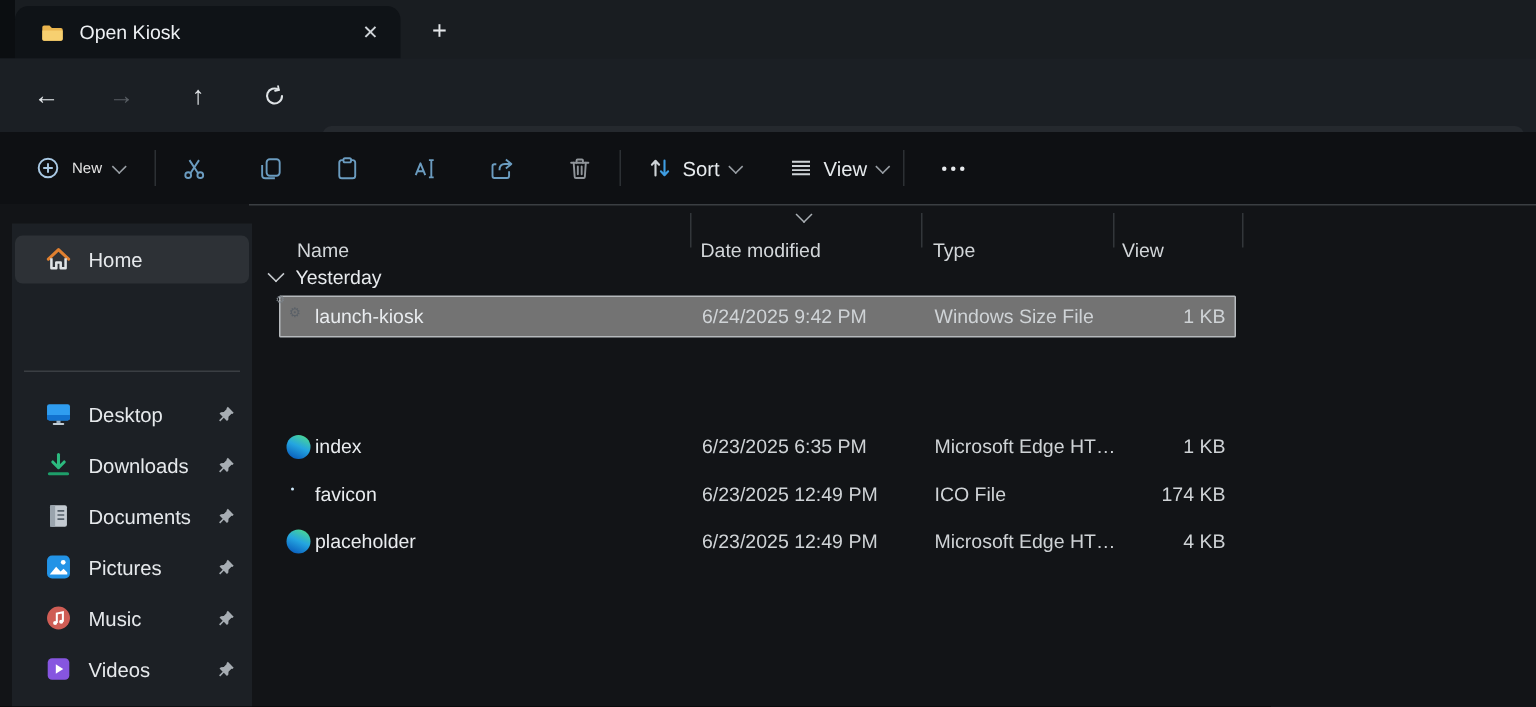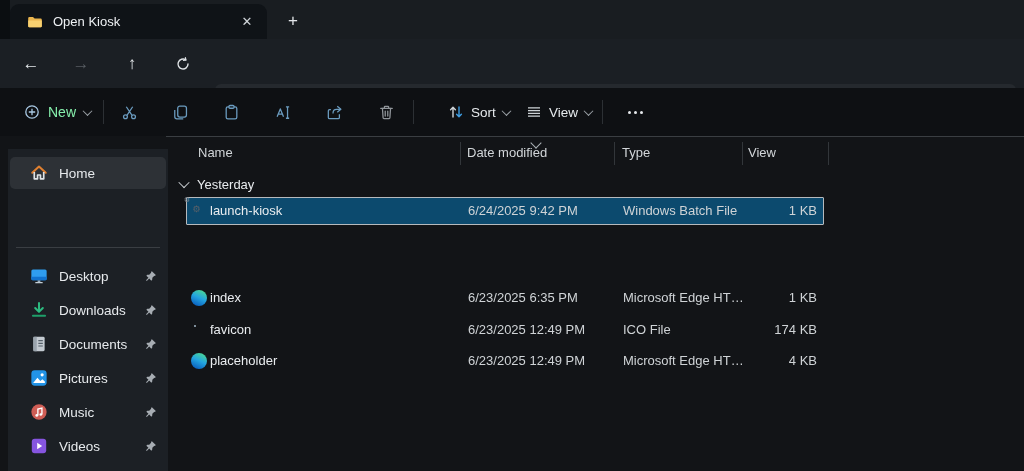--- a/index.html
+++ b/index.html
@@ -28,21 +28,21 @@
   .crumb{color:#e9edf0;font-size:13.5px;padding:3px 6px;border-radius:4px;}
   .cvr{width:6px;height:6px;border-right:1.4px solid #c3c8cc;border-bottom:1.4px solid #c3c8cc;
        transform:rotate(-45deg);display:inline-block;}
   .cvd{width:6px;height:6px;border-right:1.4px solid #9aa0a6;border-bottom:1.4px solid #9aa0a6;
        transform:rotate(45deg) translate(-1px,-1px);display:inline-block;}
 
   
   .toolbar{position:absolute;left:0;top:88px;width:1024px;height:48px;background:#0e1013;}
   .tb-new{position:absolute;left:14px;top:6px;height:36px;display:flex;align-items:center;gap:8px;
           padding:0 10px;border-radius:5px;}
-  .tb-new .lbl{color:#86efac;font-size:14px;}
+  .tb-new .lbl{color:#e5e5e5;font-size:10px;}
   .tb-div{position:absolute;top:12px;width:1px;height:24px;background:#2c3034;}
   .tb-ic{position:absolute;top:6px;width:38px;height:36px;display:flex;align-items:center;
          justify-content:center;border-radius:5px;}
   .tb-grp{position:absolute;top:6px;height:36px;display:flex;align-items:center;gap:7px;
           padding:0 8px;border-radius:5px;}
   .tb-grp .lbl{color:#e6eaed;font-size:13.5px;}
   .dots{display:flex;gap:3px;}
   .dots i{width:3px;height:3px;border-radius:50%;background:#e6e9ec;}
 
   
@@ -54,31 +54,31 @@
   .sb-item{position:absolute;left:2px;width:156px;height:32px;border-radius:5px;display:flex;
            align-items:center;gap:11px;padding-left:20px;box-sizing:border-box;}
   .sb-item.selected{background:#2d3136;}
   .sb-item .lbl{color:#e6e9ec;font-size:13.5px;flex:1;}
   .sb-pin{position:absolute;right:9px;top:10px;width:12px;height:12px;}
   .sb-div{position:absolute;left:8px;right:8px;top:98px;height:1px;background:#3a3e43;}
   .sb-ic{width:18px;height:18px;flex:0 0 18px;}
 
   
   .filepane{position:absolute;left:170px;top:1px;right:0;bottom:0;}
-  .hdr{position:absolute;top:8px;color:#d2d6d9;font-size:13px;}
+  .hdr{position:absolute;top:22px;color:#d2d6d9;font-size:13px;}
   .hdr-div{position:absolute;top:5px;width:1px;height:23px;background:#32363a;}
   .caret{position:absolute;left:362px;top:2px;width:7px;height:7px;
          border-right:1.3px solid #aab0b5;border-bottom:1.3px solid #aab0b5;transform:rotate(45deg);}
   .grp{position:absolute;left:10px;display:flex;align-items:center;gap:9px;height:18px;}
   .grp .cvg{width:7px;height:7px;border-right:1.4px solid #c9cdd1;border-bottom:1.4px solid #c9cdd1;
             transform:rotate(45deg) translate(-1px,-1px);}
   .grp .lbl{color:#e8ebee;font-size:13px;}
   .row{position:absolute;left:16px;width:638px;height:28px;border:1px solid transparent;
        border-radius:1px;box-sizing:border-box;}
-  .row.selected{border-color:#b6babd;background:#0c4a6e;}
+  .row.selected{border-color:#b6babd;background:#737373;}
   .cell{position:absolute;top:5px;color:#cfd3d6;font-size:13px;white-space:nowrap;}
   .cell.nm{left:23px;color:#e9ecef;}
   .cell.dt{left:281px;}
   .cell.tp{left:436px;}
   .cell.sz{left:500px;width:130px;text-align:right;}
   .ficon{position:absolute;left:4px;top:5px;width:16px;height:16px;}
 
   
   .ic-edge{border-radius:50%;background:linear-gradient(205deg,#47d39a 12%,#24a5e0 48%,#0b63c0 88%);}
   .ic-ico{border-radius:3px;background:linear-gradient(135deg,#1b94e4,#0f66c6);position:relative;}
@@ -183,21 +183,21 @@
     <div class="tb-ic" style="left:367px">
       <svg viewBox="0 0 16 16" width="17" height="17" fill="none" stroke="#90959a" stroke-width="1.2" stroke-linecap="round">
           <path d="M2.6 4.2H13.4"></path>
           <path d="M6 4.2V2.8Q6 2.2 6.6 2.2H9.4Q10 2.2 10 2.8V4.2"></path>
           <path d="M4.2 4.2 4.8 13Q4.85 13.8 5.6 13.8H10.4Q11.15 13.8 11.2 13L11.8 4.2"></path>
           <path d="M6.8 6.6V11.4M9.2 6.6V11.4"></path>
         </svg>
     </div>
 
     <div class="tb-div" style="left:413px"></div>
-    <div class="tb-grp" style="left:440px">
+    <div class="tb-grp" style="left:424px">
       <span>
         <svg viewBox="0 0 16 16" width="16" height="16" fill="none" stroke-width="1.4" stroke-linecap="round" stroke-linejoin="round">
             <g stroke="#ced3d7">
               <path d="M5 13V3.4M2.6 5.8 5 3.2 7.4 5.8"></path>
             </g>
             <g stroke="#3e9de2">
               <path d="M11 3V12.6M8.6 10.2 11 12.8 13.4 10.2"></path>
             </g>
           </svg>
       </span>
@@ -363,21 +363,21 @@
 
       <div class="grp" style="top:38px">
         <span class="cvg"></span>
         <span class="lbl">Yesterday</span>
       </div>
 
       <div class="row selected" style="top:60px">
         <span class="ficon ic-bat"></span>
         <span class="cell nm">launch-kiosk</span>
         <span class="cell dt">6/24/2025 9:42 PM</span>
-        <span class="cell tp">Windows Batch File</span>
+        <span class="cell tp">Windows Size File</span>
         <span class="cell sz">1 KB</span>
       </div>
 
 
 
       <div class="row" style="top:147px">
         <span class="ficon ic-edge"></span>
         <span class="cell nm">index</span>
         <span class="cell dt">6/23/2025 6:35 PM</span>
         <span class="cell tp">Microsoft Edge HT…</span>

